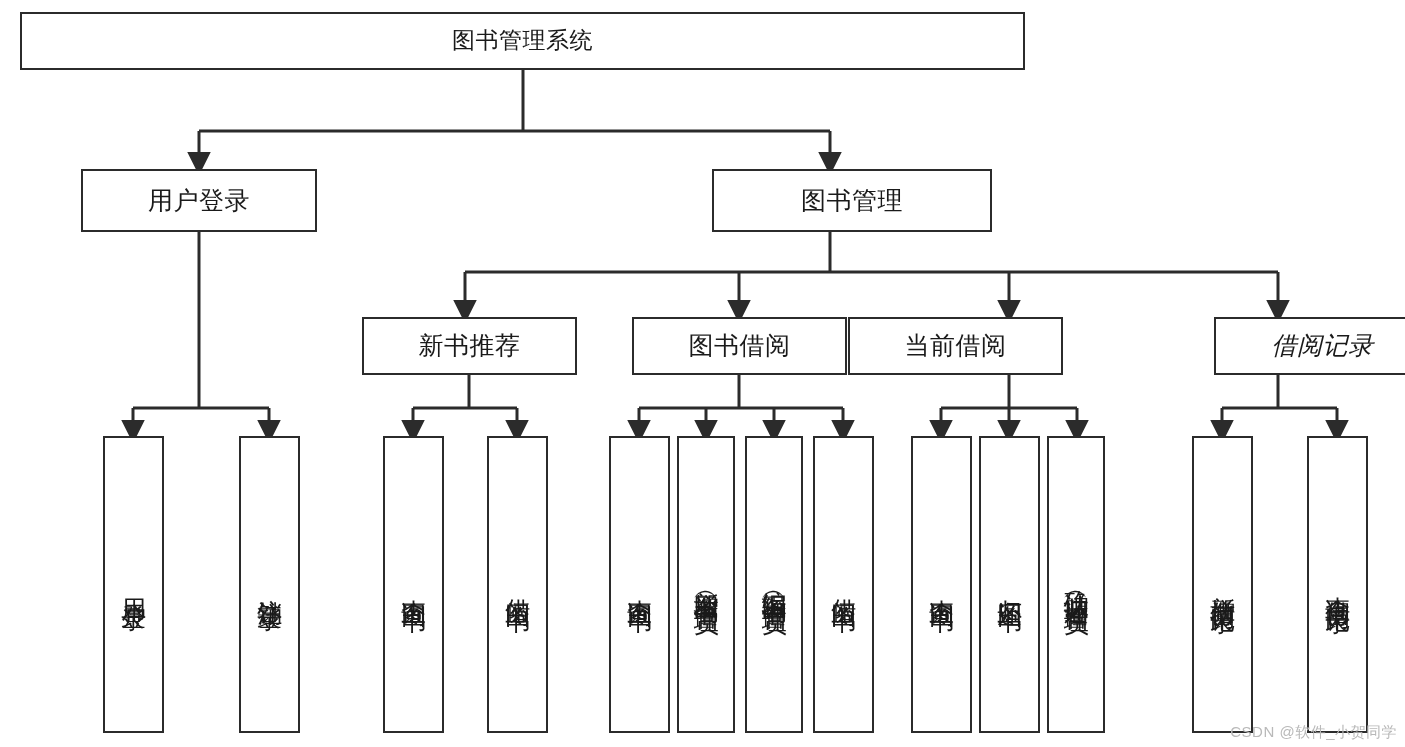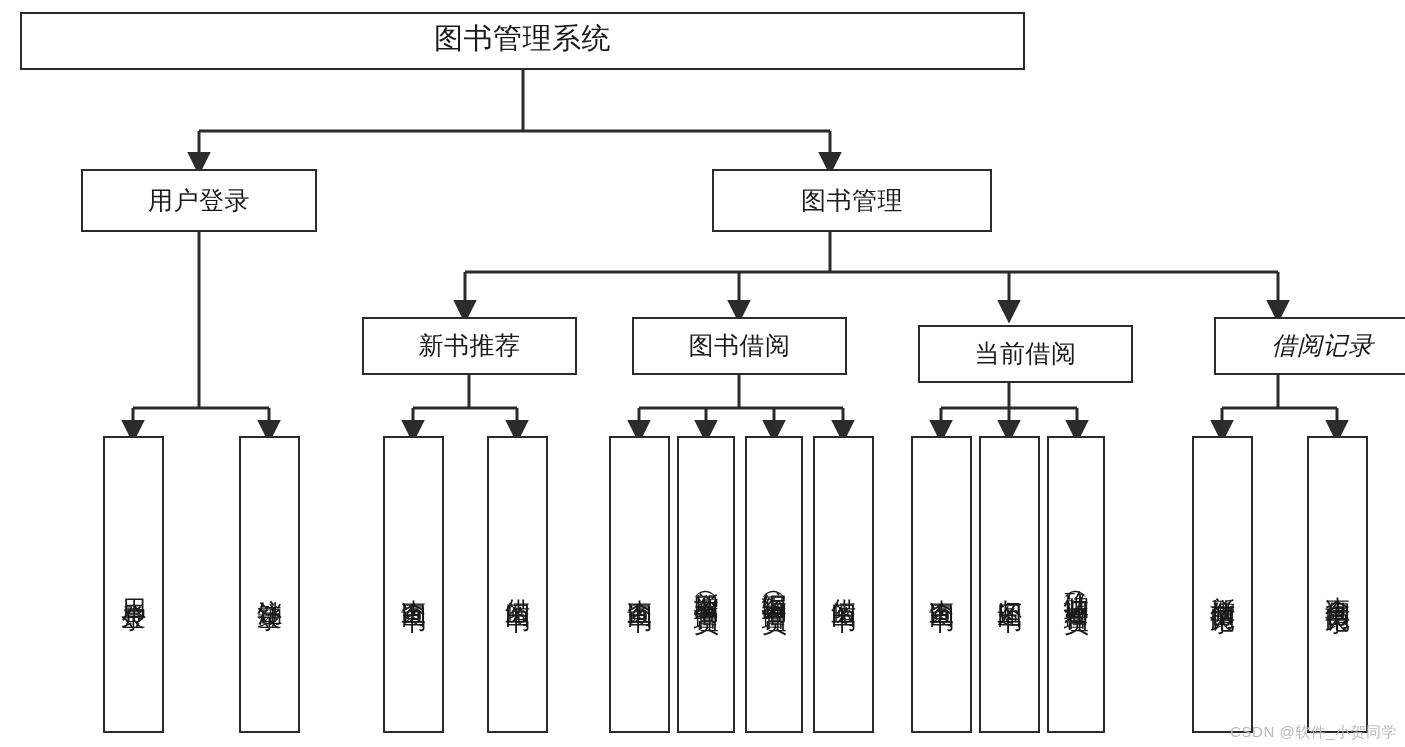--- a/index.html
+++ b/index.html
@@ -33,21 +33,21 @@
     align-items: center;
     justify-content: center;
     color: #1a1a1a;
   }
   .node-h {
     font-size: 25px;
     letter-spacing: 0.5px;
     line-height: 1.1;
     white-space: nowrap;
   }
-  .node-root .node-h { font-size: 29px; font-family: Liberation Mono, monospace; }
+  .node-root .node-h { font-size: 23px; }
   .node-leaf {
     writing-mode: vertical-rl;
     text-orientation: upright;
   }
   .node-leaf .node-v {
     writing-mode: vertical-rl;
     text-orientation: upright;
     font-size: 25px;
     line-height: 1.18;
     letter-spacing: 3px;
@@ -129,21 +129,21 @@
   <div class="node" style="left:712px; top:169px; width:280px; height:63px;">
     <span class="node-h">图书管理</span>
   </div>
 
   <div class="node" style="left:362px; top:317px; width:215px; height:58px;">
     <span class="node-h">新书推荐</span>
   </div>
   <div class="node" style="left:632px; top:317px; width:215px; height:58px;">
     <span class="node-h">图书借阅</span>
   </div>
-  <div class="node" style="left:918px; top:317px; width:215px; height:58px;margin-top:8px;">
+  <div class="node" style="left:848px; top:317px; width:215px; height:58px;">
     <span class="node-h">当前借阅</span>
   </div>
   <div class="node" style="left:1214px; top:317px; width:217px; height:58px;font-style:italic;">
     <span class="node-h">借阅记录</span>
   </div>
 
   <div class="node node-leaf" style="left:103px; top:436px; width:61px; height:297px;">
     <span class="node-v">用户登录</span>
   </div>
   <div class="node node-leaf" style="left:239px; top:436px; width:61px; height:297px;">

